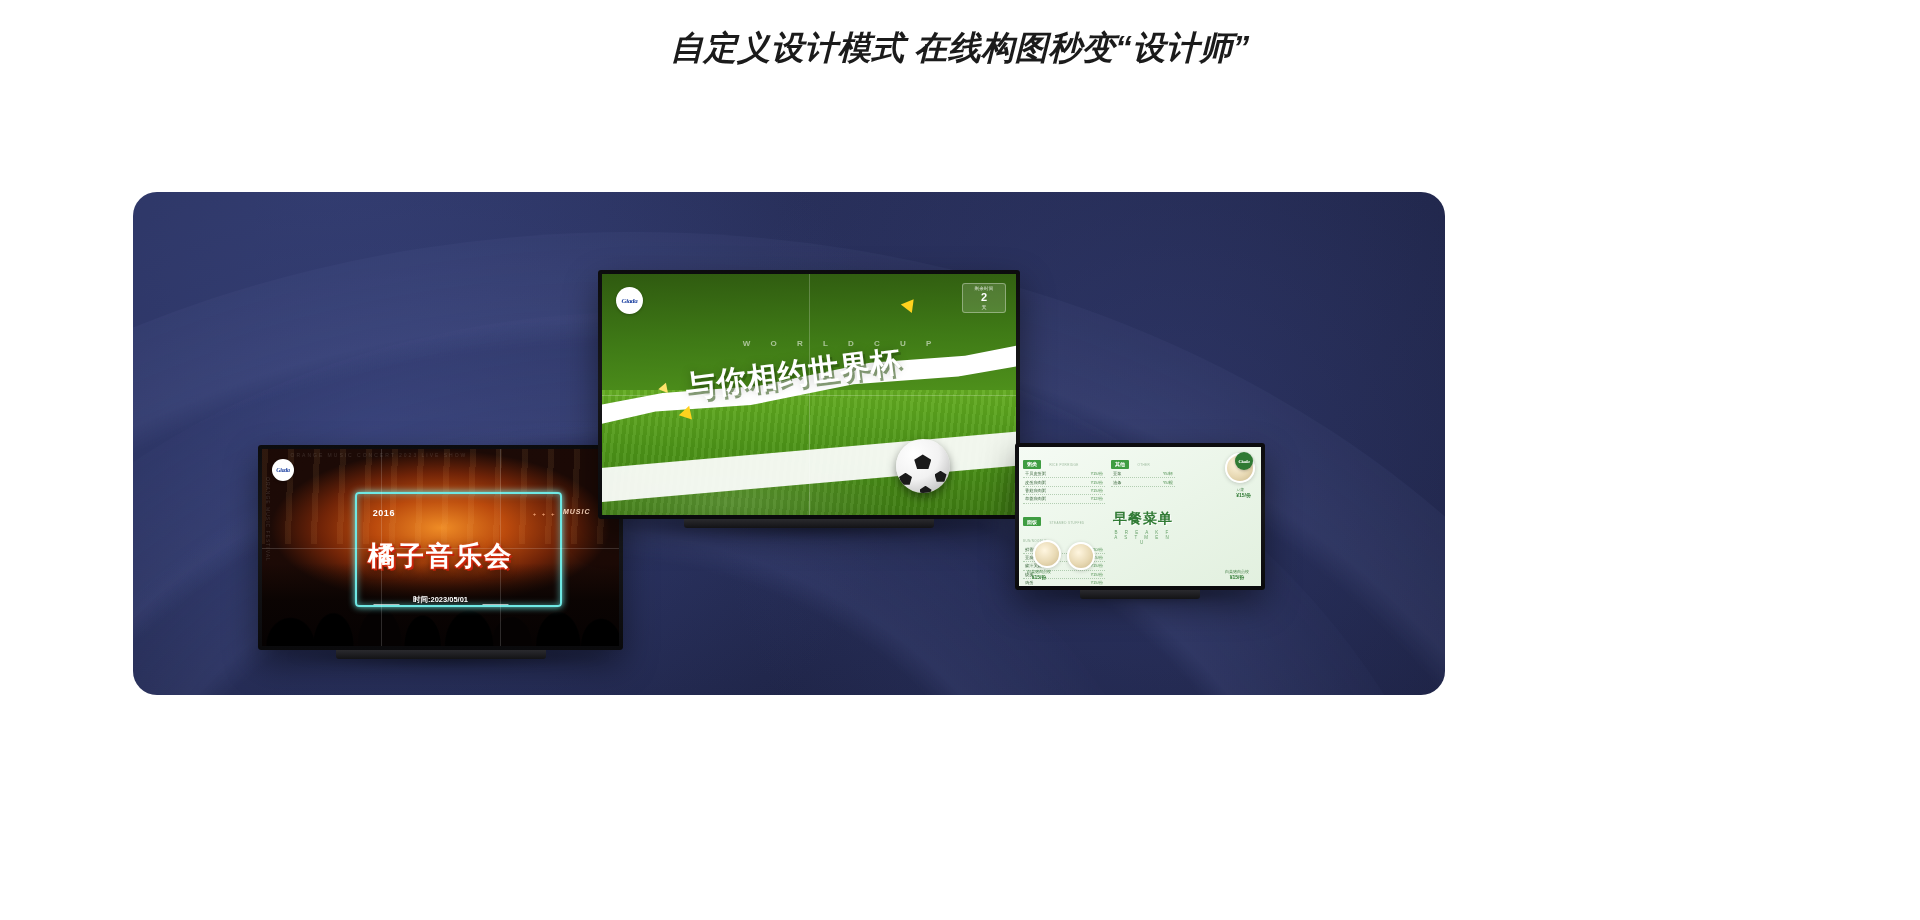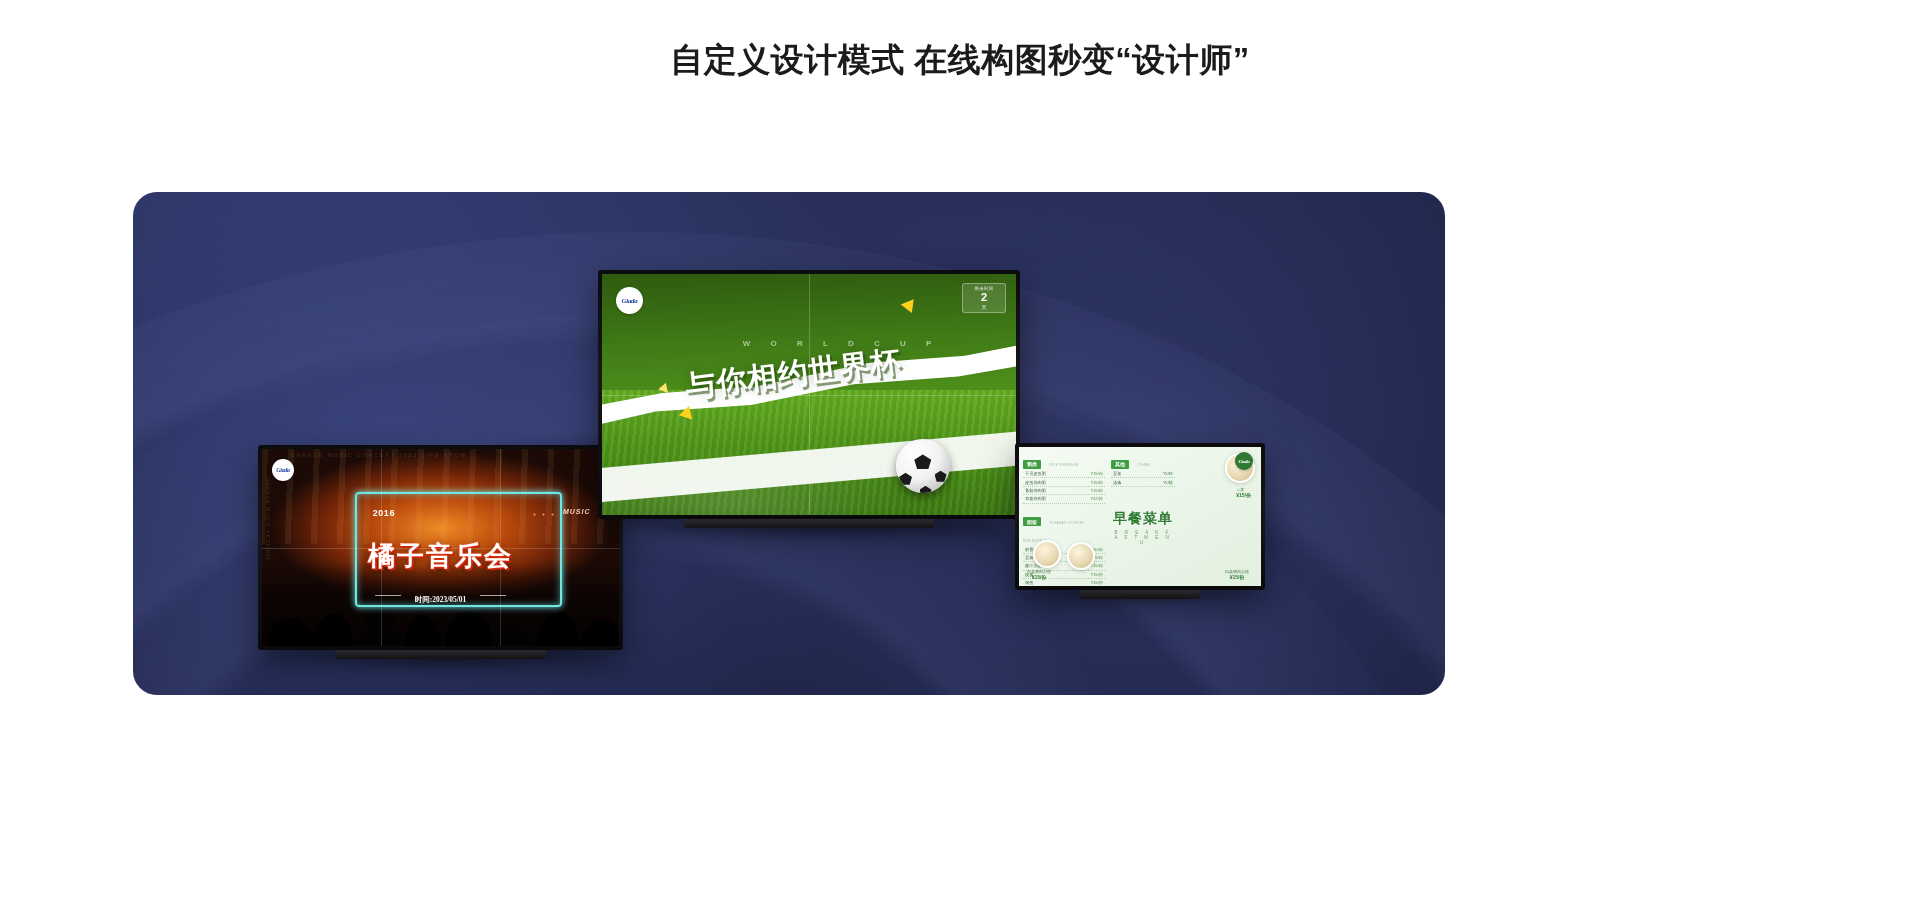--- a/index.html
+++ b/index.html
@@ -6,21 +6,21 @@
   html, body { margin:0; padding:0; }
   body {
     width:1920px; height:920px;
     background:#ffffff;
     font-family:"Liberation Sans","DejaVu Sans",sans-serif;
     overflow:hidden;
     position:relative;
   }
 
   
-  .page-header { width:100%; padding-top:38px; text-align:center; }
+  .page-header { width:100%; padding-top:26px; text-align:center;font-style:italic; }
   .page-title {
     font-size:33px; font-weight:700; color:#1b1b1b;
     letter-spacing:0.5px; line-height:44px; margin:0;
   }
   .page-subtitle {
     margin:18px auto 0; width:1290px;
     font-size:15.5px; line-height:29px; color:#4b4b4b;
     text-align:center; font-weight:400;
   }
 
@@ -141,21 +141,21 @@
   .mc-dots { position:absolute; right:17.5%; top:31.5%; color:#ffb487; font-size:6px; letter-spacing:2px;}
   .mc-title {
     position:absolute; left:50%; top:45%; transform:translateX(-50%);
     color:#fff; font-size:27px; font-weight:700;
     letter-spacing:2px; white-space:nowrap;
     text-shadow: 0 0 2px #ff4d1a, 2px 2px 0 #c2200b, -1px 1px 0 #c2200b, 0 3px 8px rgba(0,0,0,.6);
   }
   .mc-date {
     position:absolute; left:50%; top:74%; transform:translateX(-50%);
     color:#fff; font-size:7.5px; font-weight:700; white-space:nowrap;
-    display:flex; align-items:flex-start; gap:14px;font-family:Liberation Serif, serif;
+    display:flex; align-items:flex-end; gap:14px;
   }
   .mc-date .rule { display:block; width:26px; height:1px; background:rgba(255,255,255,.65); }
   .mc-side-text {
     position:absolute; left:3px; top:14%;
     writing-mode:vertical-rl; color:rgba(255,255,255,0.14);
     font-size:5px; letter-spacing:1px;
   }
   .mc-top-text {
     position:absolute; left:8%; top:3px; color:rgba(255,255,255,0.13);
     font-size:5px; letter-spacing:2px; white-space:nowrap;

